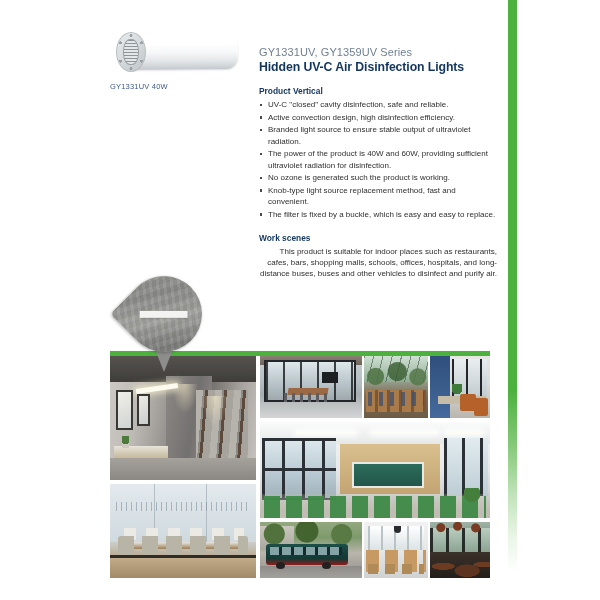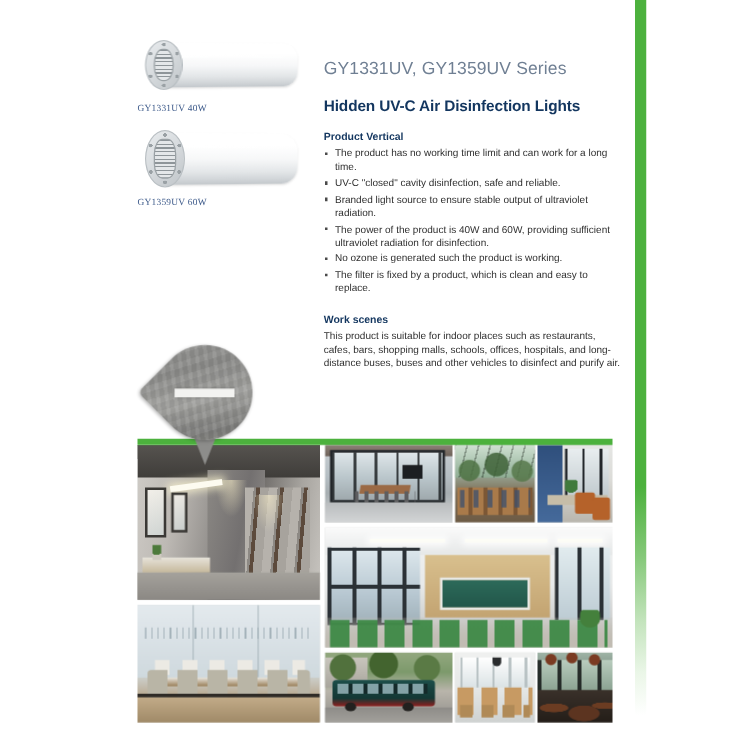--- a/index.html
+++ b/index.html
@@ -33,21 +33,21 @@
                 #ffffff 100%);
   }
 
   
   .product-col {
     position: absolute;
     left: 110px;
     top: 26px;
     width: 140px;
   }
-  .product-block { margin-bottom: 10px; font-family: Liberation Serif, serif; }
+  .product-block { margin-bottom: 10px; }
 
   .product-figure {
     position: relative;
     width: 140px;
     height: 52px;
   }
 
   
   .fixture {
     position: absolute;
@@ -189,24 +189,24 @@
 
   
   .text-col {
     position: absolute;
     left: 259px;
     top: 46px;
     width: 238px;
     color: #2b2b2b;
   }
   .series-line {
-    font-size: 14px;
+    font-size: 11px;
     color: #6f7f93;
     letter-spacing: 0.1px;
-    margin-bottom: 16px;
+    margin-bottom: 2px;
   }
   .main-title {
     font-size: 12.3px;
     font-weight: bold;
     color: #13365f;
     letter-spacing: -0.1px;
     margin-bottom: 12px;
   }
   .section-head {
     font-size: 8.4px;
@@ -236,20 +236,21 @@
     height: 2.4px;
     background: #4a4a4a;
   }
   .work-scenes {
     margin-top: 13px;
   }
   .work-body {
     font-size: 8px;
     line-height: 11.2px;
     color: #2f2f2f;
+    text-align: right;
   }
 
   
   .gallery {
     position: absolute;
     left: 110px;
     top: 356px;
     width: 380px;
     height: 222px;
   }
@@ -598,54 +599,45 @@
     <div class="product-figure">
       <div class="fixture"></div>
       <div class="endcap">
         <div class="grille"></div>
         <div class="screws"></div>
       </div>
     </div>
     <div class="product-caption">GY1331UV  40W</div>
   </div>
 
-  <div class="product-block">
-    <div class="product-figure">
-      <div class="fixture fixture-60"></div>
-      <div class="endcap endcap-60">
-        <div class="grille"></div>
-        <div class="screws"></div>
-      </div>
-    </div>
-    <div class="product-caption">GY1359UV  60W</div>
-  </div>
 
 </div>
 
 <div class="pin-wrap">
   <div class="pin-tip"></div>
   <div class="pin">
     <div class="pin-texture"></div>
     <div class="pin-slot"></div>
   </div>
 </div>
 
 <div class="text-col">
 
   <div class="series-line">GY1331UV, GY1359UV Series</div>
   <div class="main-title">Hidden UV-C Air Disinfection Lights</div>
 
   <div class="section-head">Product Vertical</div>
   <ul class="features">
-    <li>The product has no working time limit and can work for a long time.</li>
     <li>UV-C "closed" cavity disinfection, safe and reliable.</li>
+    <li>Active convection design, high disinfection efficiency.</li>
     <li>Branded light source to ensure stable output of ultraviolet radiation.</li>
     <li>The power of the product is 40W and 60W, providing sufficient ultraviolet radiation for disinfection.</li>
     <li>No ozone is generated such the product is working.</li>
-    <li>The filter is fixed by a product, which is clean and easy to replace.</li>
+    <li>Knob-type light source replacement method, fast and convenient.</li>
+    <li>The filter is fixed by a buckle, which is easy and easy to replace.</li>
   </ul>
 
   <div class="work-scenes">
     <div class="section-head">Work scenes</div>
     <div class="work-body">This product is suitable for indoor places such as restaurants, cafes, bars, shopping malls, schools, offices, hospitals, and long-distance buses, buses and other vehicles to disinfect and purify air.</div>
   </div>
 
 </div>
 
 <div class="green-bar"></div>

